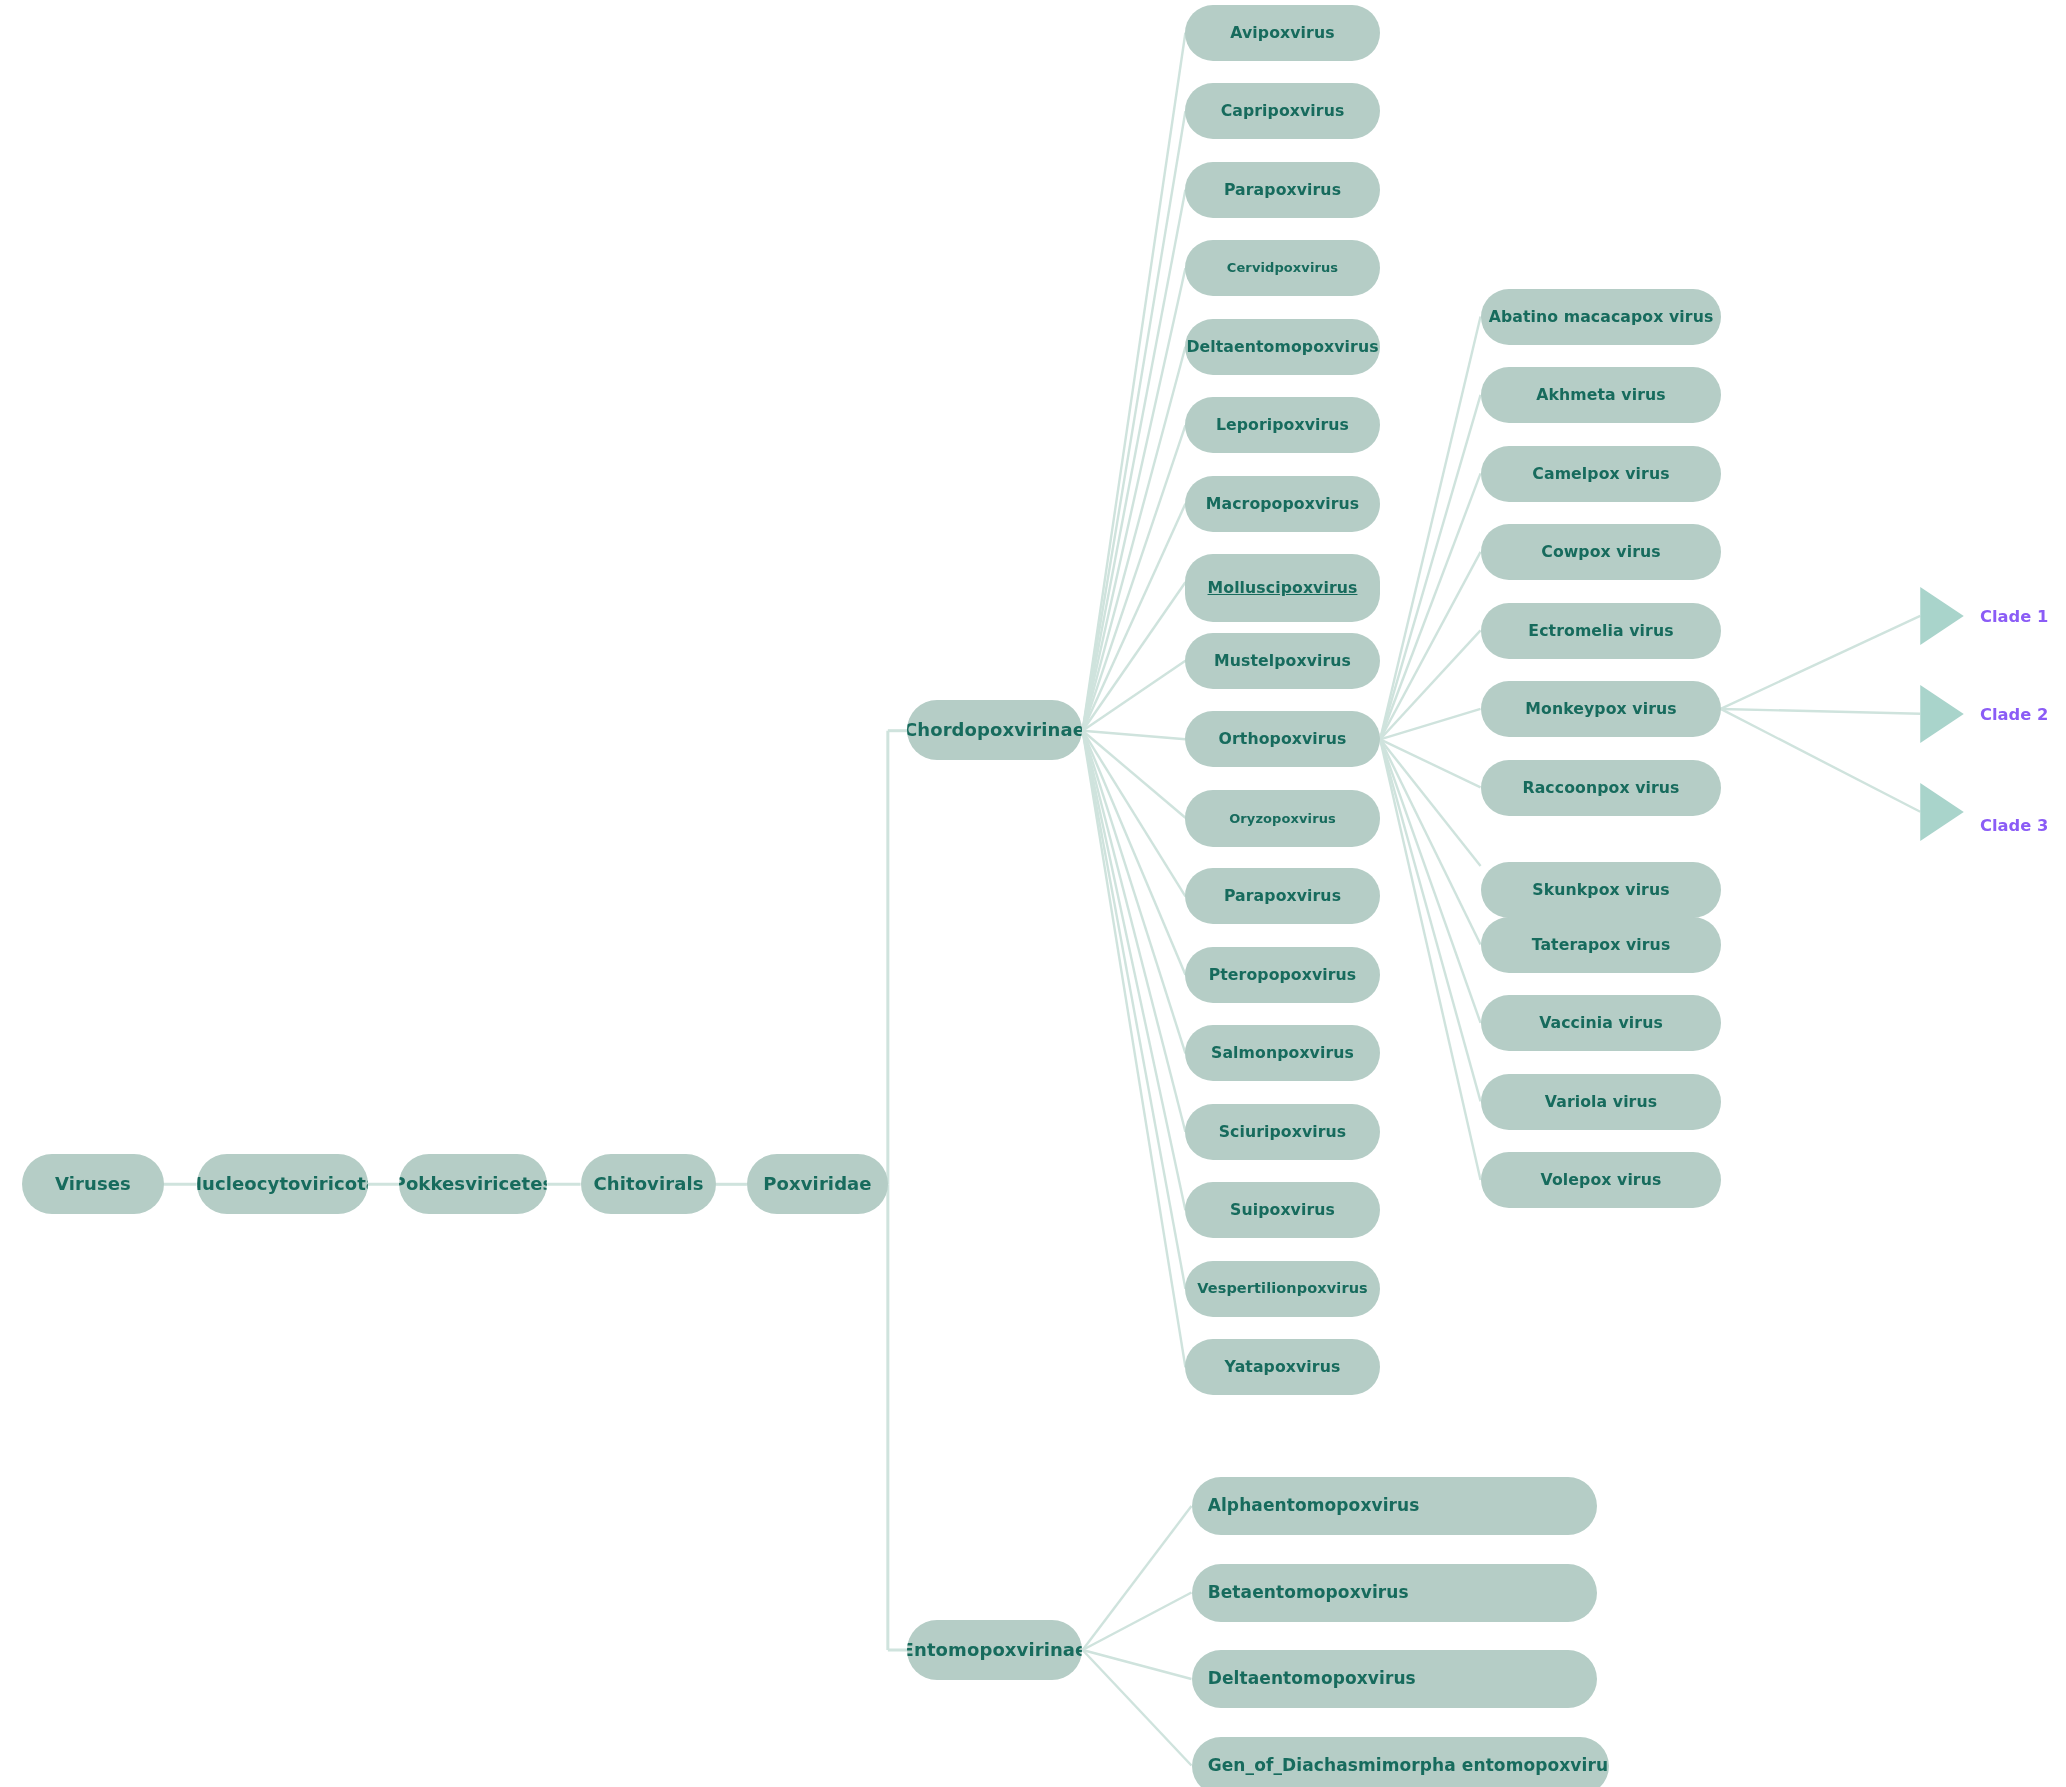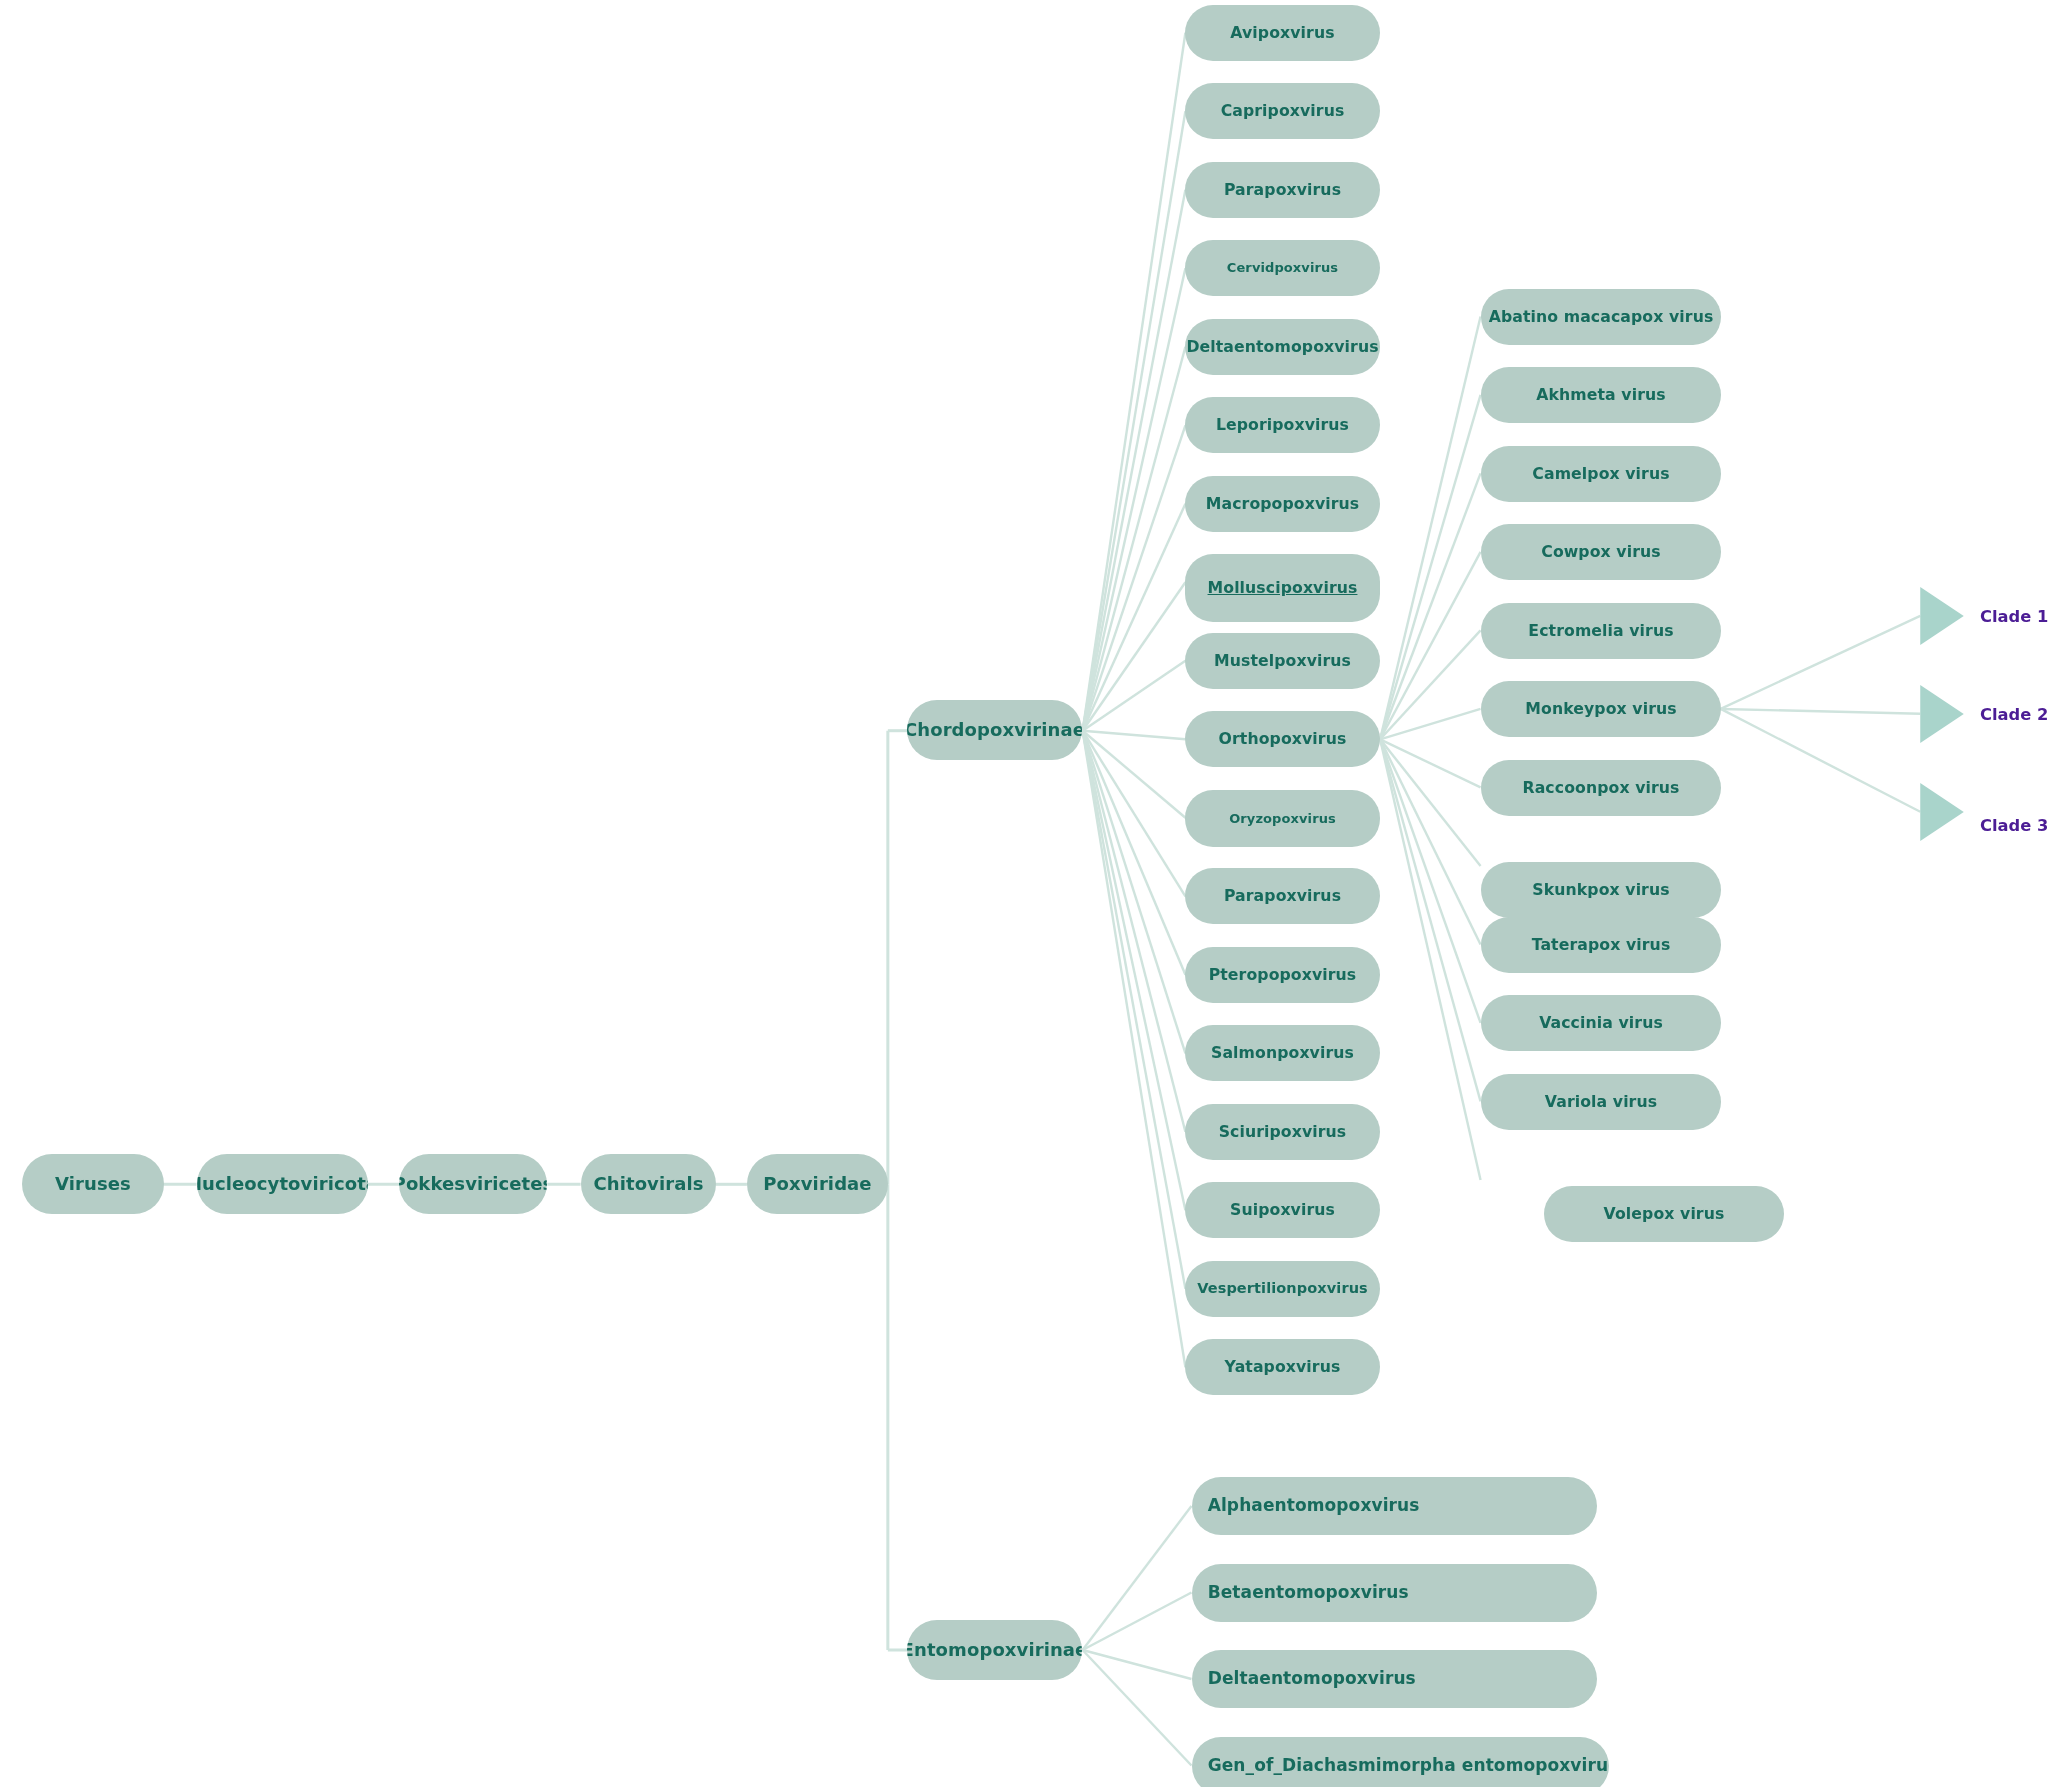--- a/index.html
+++ b/index.html
@@ -38,21 +38,21 @@
     line-height: 1.05;
     letter-spacing: 0.1px;
     overflow: hidden;
     white-space: nowrap;
   }
   .node.lead {
     justify-content: flex-start;
   }
   .clade-label {
     position: absolute;
-    color: #4c1d95;
+    color: #8b5cf6;
     font-weight: bold;
     white-space: nowrap;
     display: flex;
     align-items: center;
   }
   .tri {
     position: absolute;
   }
 </style>
 </head>
@@ -230,21 +230,21 @@
       </div>
       <div class="node" style="left: 1481px; top: 917px; width: 240px; height: 56px; border-radius: 28px; font-size: 15.7px;">
         <span>Taterapox virus</span>
       </div>
       <div class="node" style="left: 1481px; top: 995px; width: 240px; height: 56px; border-radius: 28px; font-size: 15.7px;">
         <span>Vaccinia virus</span>
       </div>
       <div class="node" style="left: 1481px; top: 1074px; width: 240px; height: 56px; border-radius: 28px; font-size: 15.7px;">
         <span>Variola virus</span>
       </div>
-      <div class="node" style="left: 1544px; top: 1152px; width: 240px; height: 56px; border-radius: 28px; font-size: 15.7px; margin-top: 34px;">
+      <div class="node" style="left: 1481px; top: 1152px; width: 240px; height: 56px; border-radius: 28px; font-size: 15.7px;">
         <span>Volepox virus</span>
       </div>
     </div>
   <div id="clade-layer">
       <svg class="tri" width="44" height="58" viewBox="0 0 72 96" style="left: 1920px; top: 587px;">
         <polygon points="0,0 72,48 0,96" fill="#a9d4cb"></polygon>
       </svg>
       <div class="clade-label" style="left: 1980px; top: 604px; height: 24px; font-size: 16.3px;">
         <span>Clade 1</span>
       </div>

